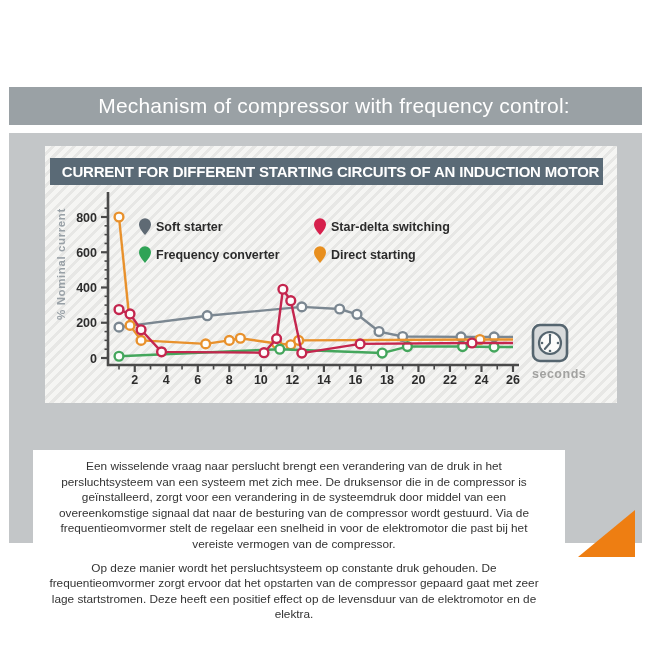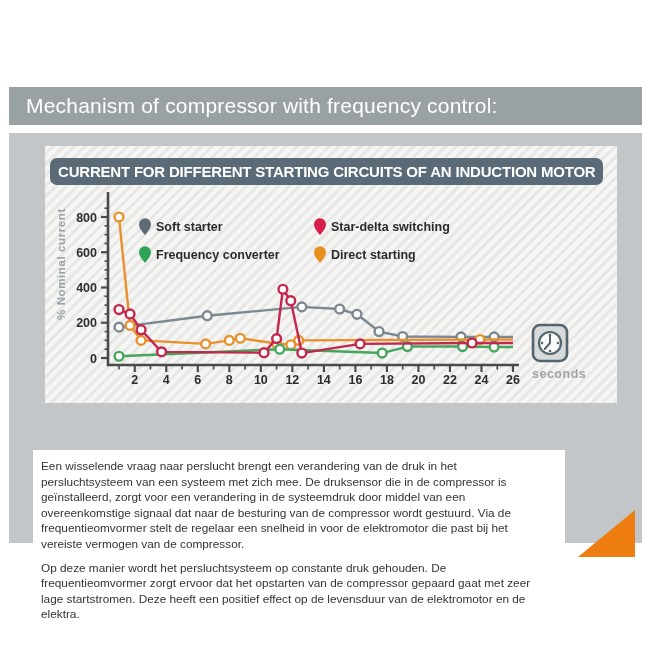--- a/index.html
+++ b/index.html
@@ -1,26 +1,26 @@
 <!DOCTYPE html>
 <html><head>
 <meta charset="utf-8">
 <style>
   html,body{margin:0;padding:0;background:#fff;}
   .page{position:relative;width:650px;height:650px;background:#fff;overflow:hidden;
-        font-family:"Liberation Sans",sans-serif;}
+        font-family:"Liberation Sans",sans-serif;text-align:center;}
   .title-bar{position:absolute;left:9px;top:87px;width:633px;height:38px;background:#9aa1a5;
         color:#fff;font-size:21px;line-height:38px;padding-left:17px;box-sizing:border-box;
         letter-spacing:.2px;white-space:nowrap;}
   .content{position:absolute;left:9px;top:133px;width:633px;height:410px;background:#c3c6c8;}
   .chart-panel{position:absolute;left:36px;top:13px;width:572px;height:257px;
         background:repeating-linear-gradient(135deg,#f5f5f3 0,#f5f5f3 4.5px,#e7e7e5 4.5px,#e7e7e5 7.5px);}
   .chart-header{position:absolute;left:5px;top:12px;width:553px;height:27px;background:#5a6a76;
         color:#fff;font-weight:bold;font-size:15px;line-height:27px;padding-left:8px;
-        box-sizing:border-box;letter-spacing:-.2px;white-space:nowrap;border-radius:7px;}
+        box-sizing:border-box;letter-spacing:-.2px;white-space:nowrap;}
   .chart-svg{position:absolute;left:0;top:0;width:572px;height:257px;}
   .chart-svg text{font:bold 12.5px "Liberation Sans",sans-serif;fill:#2d2d2d;}
   .text-panel{position:absolute;left:24px;top:284px;width:532px;height:103px;background:#fff;
         box-sizing:border-box;padding:9px 18px 0 8px;color:#333;font-size:11.8px;line-height:15.6px;margin-top:33px;}
   .text-panel p{margin:0 0 8px 0;}
   .corner-triangle{position:absolute;left:578px;top:510px;width:57px;height:47px;background:#ee7e12;
         clip-path:polygon(100% 0,100% 100%,0 100%);}
 </style>
 </head>
 <body>

